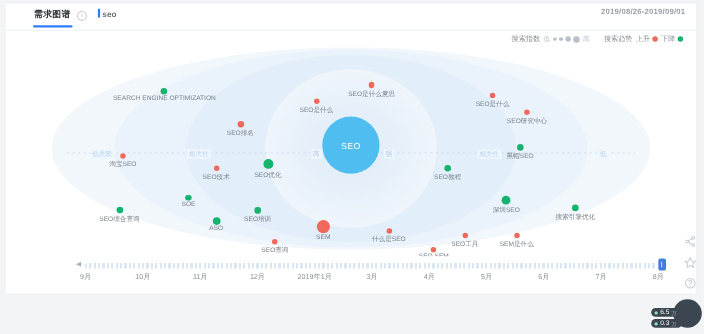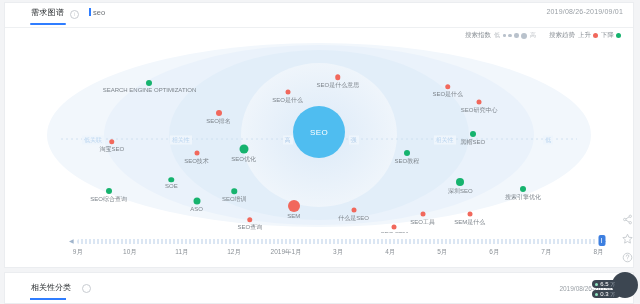--- a/index.html
+++ b/index.html
@@ -9,21 +9,21 @@
     font-family:"Liberation Sans","DejaVu Sans",sans-serif;
     -webkit-font-smoothing:antialiased;
   }
   .app{position:relative;width:640px;height:304px;}
 
   
   .card{position:absolute;left:4px;right:4px;background:#fff;border:1px solid #ebedf0;}
   .card-main{top:2px;height:264px;left:4px;width:628px;}
 
   
-  .hdr{position:relative;height:24px;border-bottom:1px solid #eef0f2;}
+  .hdr{position:relative;height:24px;border-bottom:1px solid #eef0f2;font-weight:bold;}
   .tab{position:absolute;left:26px;top:4px;font-size:8px;color:#2c3033;letter-spacing:.3px;}
   .tab-underline{position:absolute;left:25px;top:20px;width:36px;height:2px;background:#2f7dff;border-radius:1px;}
   .info-dot{
     position:absolute;left:65px;top:7px;width:7px;height:7px;border-radius:50%;
     border:1px solid #c8ccd1;color:#c8ccd1;font-size:5px;line-height:7px;text-align:center;
   }
   .kw{position:absolute;left:88px;top:5px;font-size:7.5px;color:#6b7075;}
   .kw-bar{position:absolute;left:84px;top:5px;width:1.5px;height:8px;background:#2f7dff;}
   .daterange{position:absolute;right:10px;top:5px;font-size:7px;color:#9aa0a6;letter-spacing:.2px;}
 
@@ -297,26 +297,20 @@
           <div class="tl-tick" style="left: 61.34%;">4月</div>
           <div class="tl-tick" style="left: 69.63%;">5月</div>
           <div class="tl-tick" style="left: 77.92%;">6月</div>
           <div class="tl-tick" style="left: 86.21%;">7月</div>
           <div class="tl-tick" style="left: 94.5%;">8月</div>
         </div>
       <div id="tl-handle" class="tl-handle" style="left: 95%;"></div>
     </div>
   </div>
 
-  <div class="card card-sub">
-    <div class="sub-tab">相关性分类</div>
-    <div class="sub-underline"></div>
-    <div class="sub-info"></div>
-    <div class="sub-date">2019/08/26-2019/09/0</div>
-  </div>
 
   <div class="rail">
     <span>
       <svg width="11" height="11" viewBox="0 0 24 24" fill="none" stroke="#c6cacf" stroke-width="2">
         <circle cx="18" cy="5" r="2.6"></circle>
           <circle cx="6" cy="12" r="2.6"></circle>
           <circle cx="18" cy="19" r="2.6"></circle>
         <line x1="8.3" y1="10.8" x2="15.7" y2="6.2"></line>
           <line x1="8.3" y1="13.2" x2="15.7" y2="17.8"></line>
       </svg>

